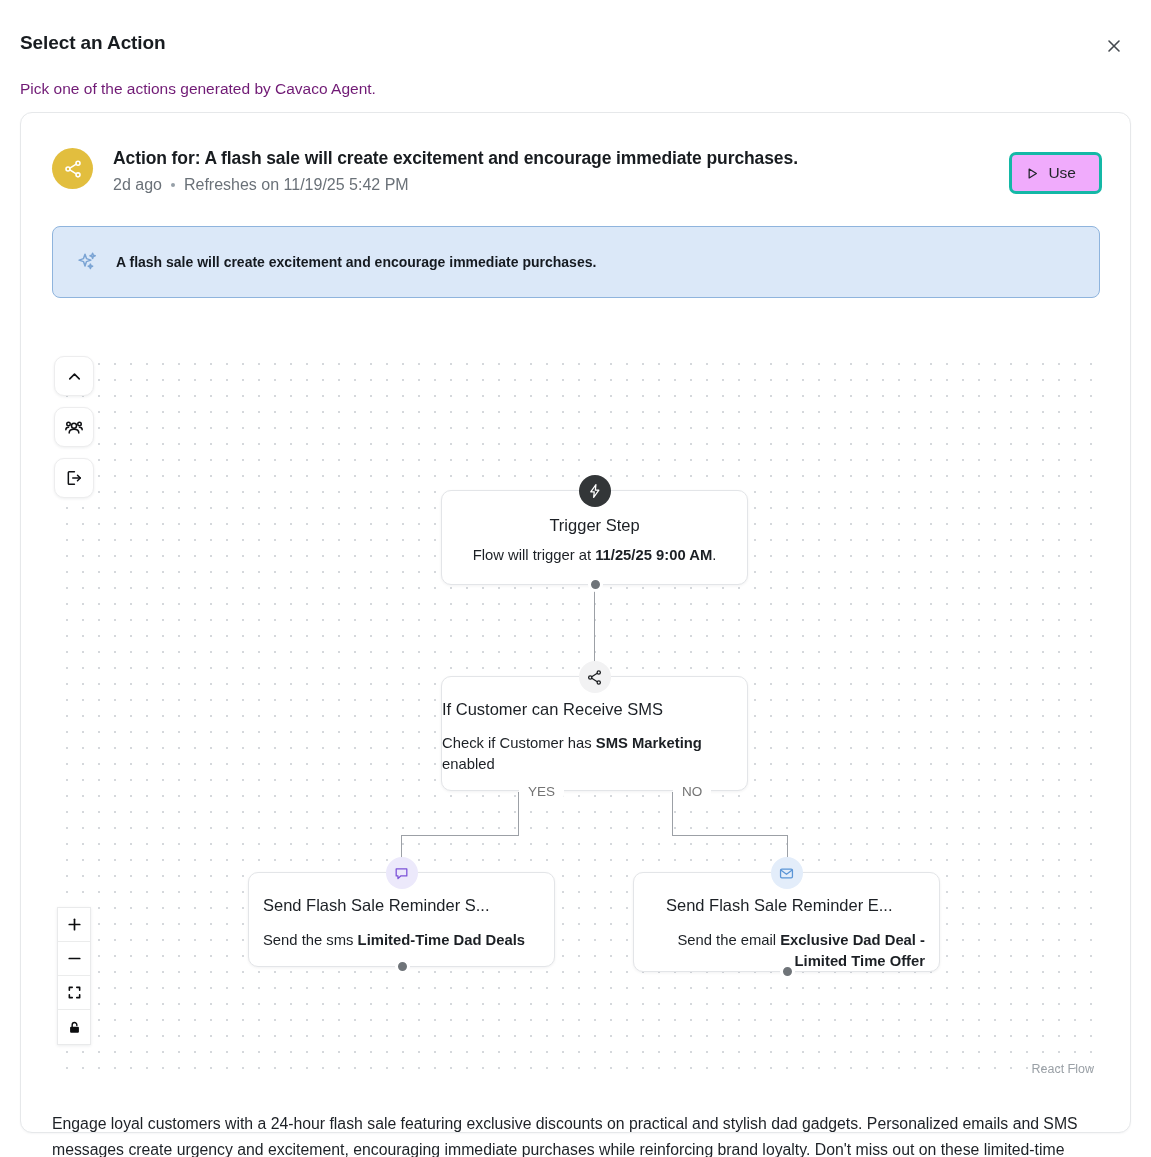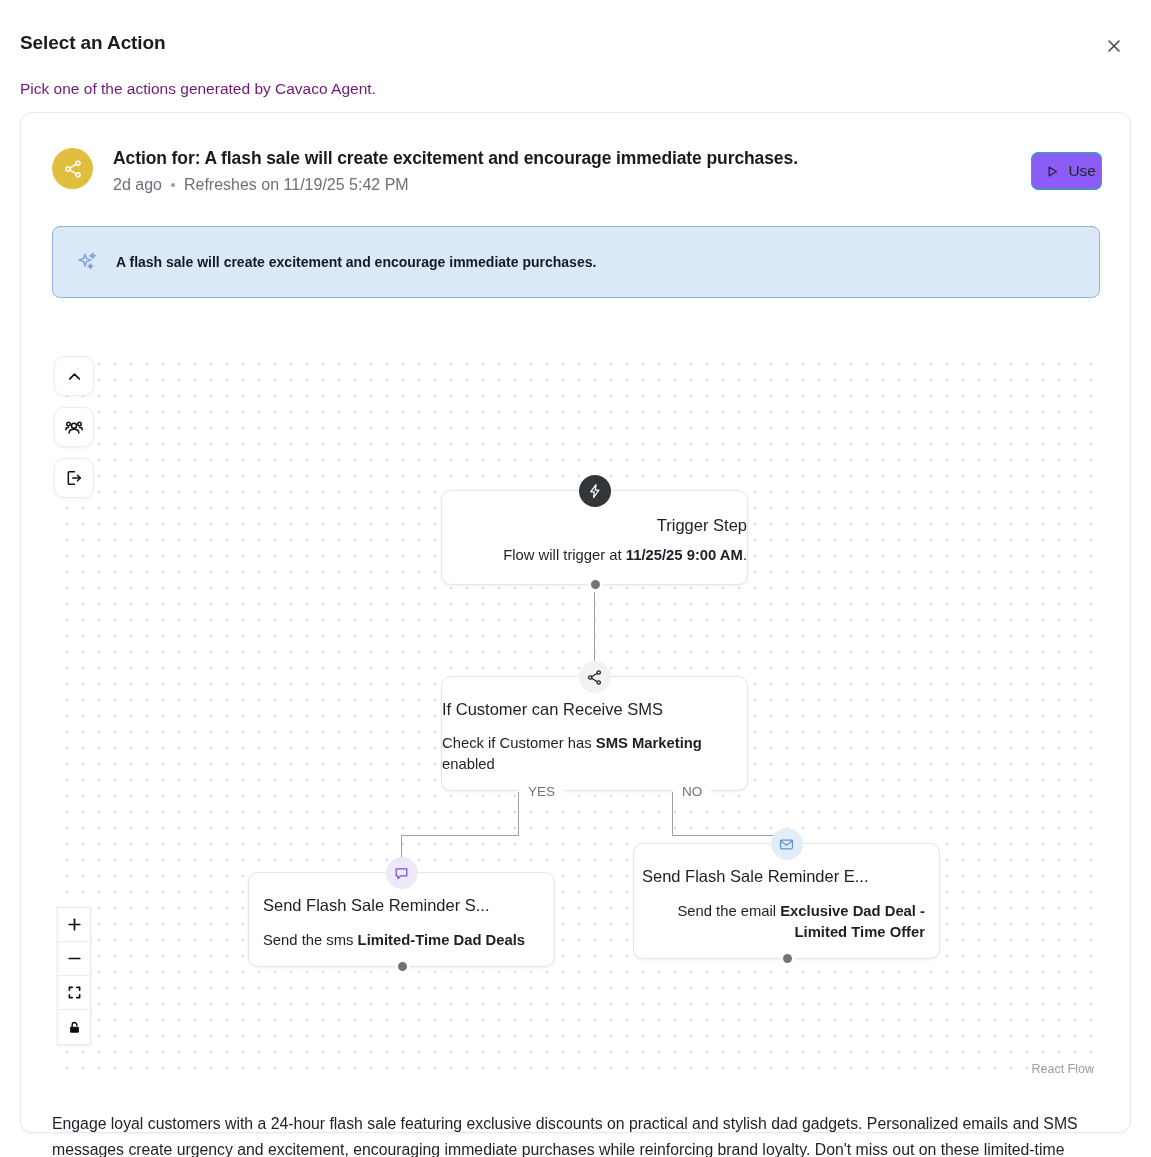--- a/index.html
+++ b/index.html
@@ -89,24 +89,24 @@
     gap: 9px;
   }
   .meta-dot {
     width: 4px; height: 4px; border-radius: 50%;
     background: #97a0a8; display: inline-block;
   }
   .use-button {
     position: absolute;
     right: 0; top: 5px;
     display: flex; align-items: center; gap: 9px;
-    padding: 9px 5px 9px 14px;
-    border: 1px solid #14b8a6;
+    padding: 9px 23px 9px 14px;
+    border: 3px solid #14b8a6;
     border-radius: 7px;
-    background: #8b5cf6;
+    background: #f0abfc;
     font-size: 15.5px;
     color: #22262b;
     cursor: pointer;
     font-family: "Liberation Sans", sans-serif;
   }
   .use-button svg { display:block; }
 
   
   .ai-banner {
     position: absolute;
@@ -224,21 +224,21 @@
     border-radius: 50%;
     background: #6f7479;
     border: 2px solid #ffffff;
     box-shadow: 0 0 0 1px #ffffff;
   }
 
   
   #node-trigger {
     left: 389px; top: 139px;
     width: 307px; height: 95px;
-    text-align: right;
+    text-align: center;
     padding-top: 23px;
   }
   #node-trigger .node-body { margin-top: 9px; }
 
   
   #node-condition {
     left: 389px; top: 325px;
     width: 307px; height: 115px;
     padding: 21px 16px 0 0;
   }
@@ -259,23 +259,23 @@
   
   #node-sms {
     left: 196px; top: 521px;
     width: 307px; height: 95px;
     padding: 21px 14px 0 14px;
   }
   #node-sms .node-body { margin-top: 14px; }
 
   
   #node-email {
-    left: 581px; top: 492px;
-    width: 307px; height: 116px;
-    padding: 21px 14px 0 8px;
+    left: 581px; top: 521px;
+    width: 307px; height: 100px;
+    padding: 21px 14px 0 32px;
   }
   #node-email .node-body { margin-top: 14px; text-align: right; }
 
   .edge { position: absolute; }
   .edge-v { width: 1.4px; background: #9ca0a6; }
   .edge-h { height: 1.4px; background: #9ca0a6; }
 
   
   .description {
     position: absolute;

